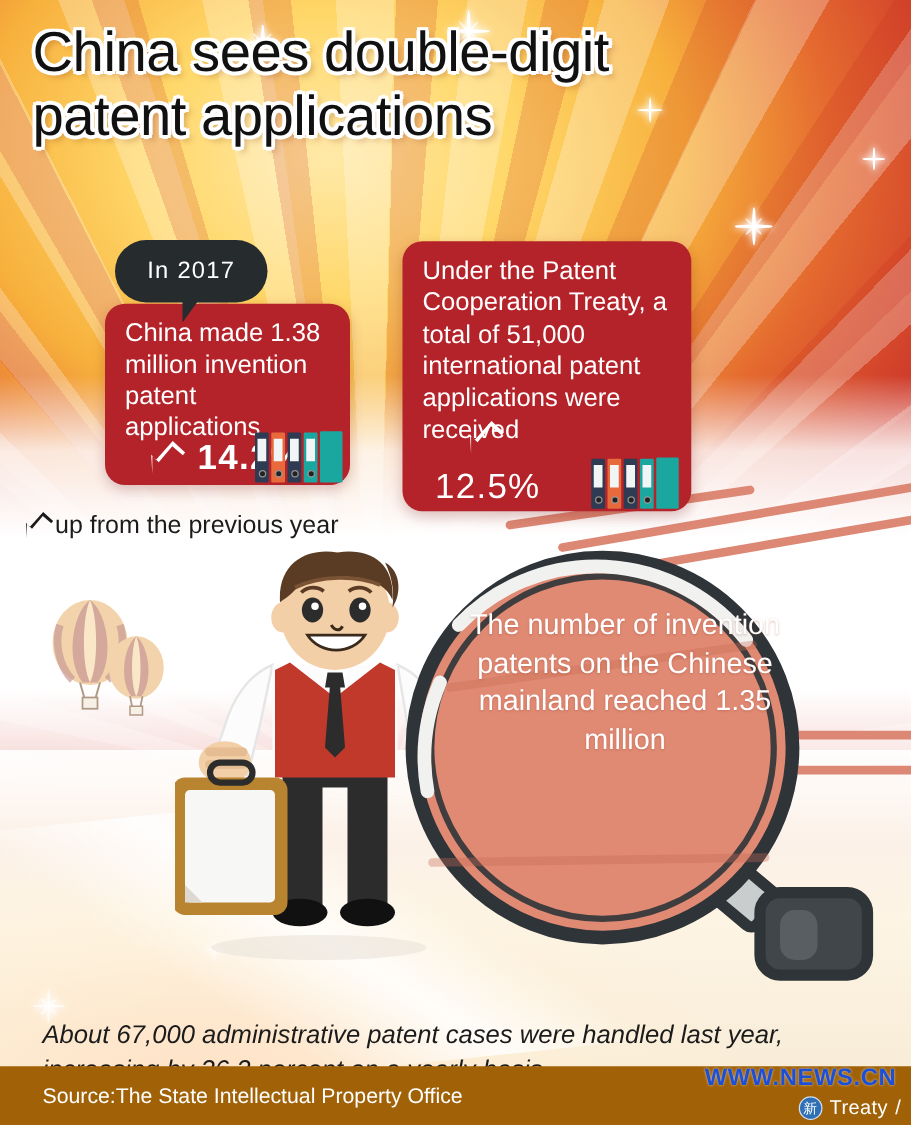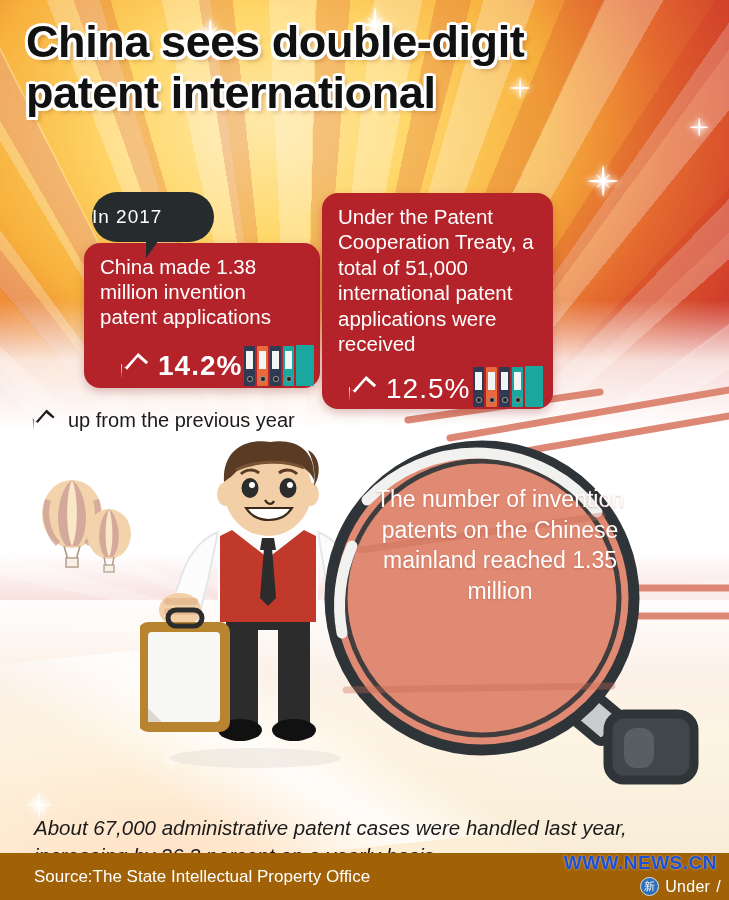--- a/index.html
+++ b/index.html
@@ -67,83 +67,83 @@
   }
   .sparkle::before { width: 100%; height: 9%; border-radius: 50%;
     box-shadow: 0 0 6px 1px rgba(255,255,255,0.9); }
   .sparkle::after  { width: 9%; height: 100%; border-radius: 50%;
     box-shadow: 0 0 6px 1px rgba(255,255,255,0.9); }
   .sparkle.d { transform: rotate(45deg); opacity: .75; }
 
   
   .title {
     position: absolute; left: 26px; top: 16px; width: 660px;
-    font-size: 45px; font-weight: bold; line-height: 1.14;
+    font-size: 45px; font-weight: normal; line-height: 1.14;
     color: #111; letter-spacing: -0.4px;
     text-shadow:
       -2.5px -2.5px 0 #fff, 2.5px -2.5px 0 #fff,
       -2.5px 2.5px 0 #fff, 2.5px 2.5px 0 #fff,
       -3px 0 0 #fff, 3px 0 0 #fff, 0 -3px 0 #fff, 0 3px 0 #fff,
       4px 4px 5px rgba(120,40,10,0.35);
   }
   .title div { white-space: nowrap; }
 
   
   .bubble {
     position: absolute; left: 92px; top: 192px;
     width: 122px; height: 50px;
     background: #262b2e; border-radius: 26px;
-    display: flex; align-items: center; 
+    display: flex; align-items: center; justify-content: center;
     color: #fff; font-size: 19px; letter-spacing: 1px;
     z-index: 6;
   }
   .bubble::after {
     content: ""; position: absolute; left: 54px; bottom: -16px;
     border-left: 13px solid #262b2e;
     border-bottom: 18px solid transparent;
     border-right: 5px solid transparent;
   }
 
   
   .card {
     position: absolute; background: #b4232a;
     border-radius: 16px; color: #fff; z-index: 5;
     box-shadow: 0 4px 10px rgba(120,20,20,0.25);
   }
-  .card-left  { left: 84px;  top: 243px; width: 236px; height: 145px; }
+  .card-left  { left: 84px;  top: 243px; width: 196px; height: 145px; }
   .card-right { left: 322px; top: 193px; width: 231px; height: 216px; }
   .card-text {
     padding: 11px 14px 0 16px;
     font-size: 20.5px; line-height: 1.22;
   }
   .card-right .card-text { font-size: 20.5px; line-height: 1.24; }
   .card-stat {
     position: absolute; display: flex; align-items: center; gap: 8px;
   }
   .card-left .card-stat  { left: 36px; bottom: 6px; font-weight: bold; }
-  .card-right .card-stat { left: 26px; bottom: 4px; }
+  .card-right .card-stat { left: 26px; bottom: 4px; flex-direction: column; }
   .up-arrow-white {
     width: 30px; height: 30px; flex: 0 0 auto;
   }
   .pct { font-size: 28px; letter-spacing: 1px; }
 
   
   .binders { position: absolute; display: flex; align-items: flex-end; gap: 2px; }
   .card-left .binders  { right: 6px;  bottom: 2px; }
   .card-right .binders { right: 10px; bottom: 2px; }
   .binder { width: 11px; height: 40px; border-radius: 1px; position: relative; }
   .binder .band { position: absolute; left: 2px; right: 2px; top: 5px; height: 18px; background: #f2f5f6; }
   .binder .ring { position: absolute; left: 50%; bottom: 4px; width: 6px; height: 6px; margin-left: -3px;
                   border-radius: 50%; background: #222; border: 1.5px solid rgba(255,255,255,.5); }
   .binder.block { width: 18px; height: 41px; background: #1aa7a0; }
 
   
   .note {
-    position: absolute; left: 32px; top: 408px;
-    display: flex; align-items: center; gap: 12px;
+    position: absolute; left: 20px; top: 408px;
+    display: flex; align-items: center; gap: 0;
     font-size: 20px; color: #1b1b1b; z-index: 4;
   }
   .up-arrow-dark { width: 24px; height: 24px; }
 
   
   .balloons { position: absolute; left: 36px; top: 478px; z-index: 3; }
 
   
   .person { position: absolute; left: 140px; top: 440px; z-index: 4; }
 
@@ -213,21 +213,21 @@
   <div class="sparkle" style="left:510px;top:78px;width:20px;height:20px;"></div>
   <div class="sparkle" style="left:588px;top:166px;width:30px;height:30px;"></div>
   <div class="sparkle d" style="left:594px;top:172px;width:18px;height:18px;"></div>
   <div class="sparkle" style="left:690px;top:118px;width:18px;height:18px;"></div>
   <div class="sparkle" style="left:26px;top:792px;width:26px;height:26px;opacity:.85;"></div>
   <div class="sparkle d" style="left:30px;top:796px;width:18px;height:18px;opacity:.7;"></div>
   <div class="sparkle" style="left:164px;top:752px;width:16px;height:16px;opacity:.8;"></div>
 
   <div class="title">
     <div>China sees double-digit</div>
-    <div>patent international</div>
+    <div>patent applications</div>
   </div>
 
   <div class="bubble">
     <span>In  2017</span>
   </div>
 
   <div class="card card-left">
     <div class="card-text">China made 1.38 million invention patent applications</div>
     <div class="card-stat">
       <svg class="up-arrow-white" viewBox="0 0 32 32">
@@ -401,18 +401,18 @@
   </svg>
 
   <div class="bottom-text">About 67,000 administrative patent cases were handled last year, increasing by 36.3 percent on a yearly basis</div>
 
   <div class="news-cn">WWW.NEWS.CN</div>
 
   <div class="footer">
     <div class="footer-source">Source:The State Intellectual Property Office</div>
     <div class="footer-credit">
       <div class="xinhua-logo">新</div>
-      <span>Under</span>
+      <span>Treaty</span>
       <span>/</span>
     </div>
   </div>
 
 </div>
 
 </body></html>

